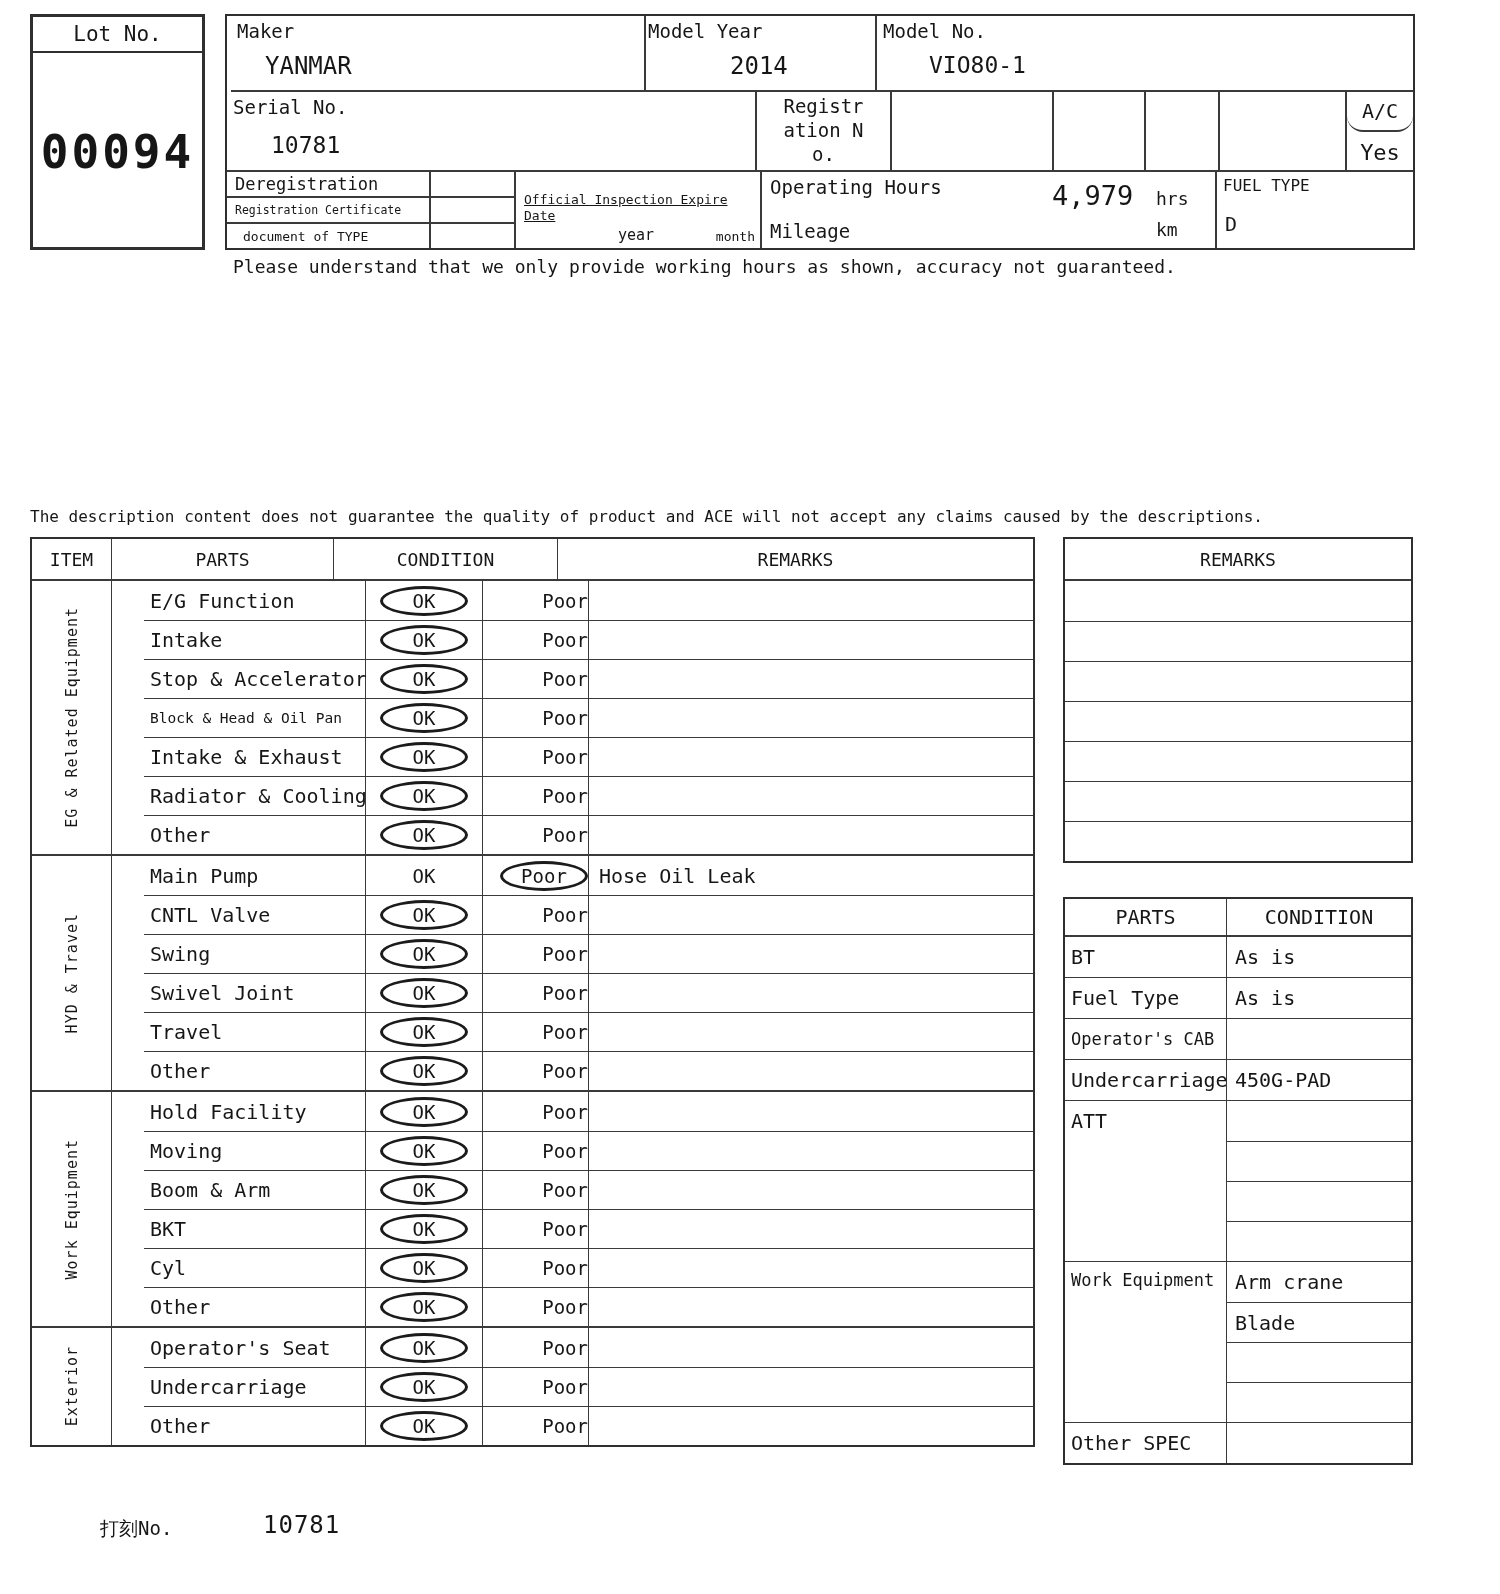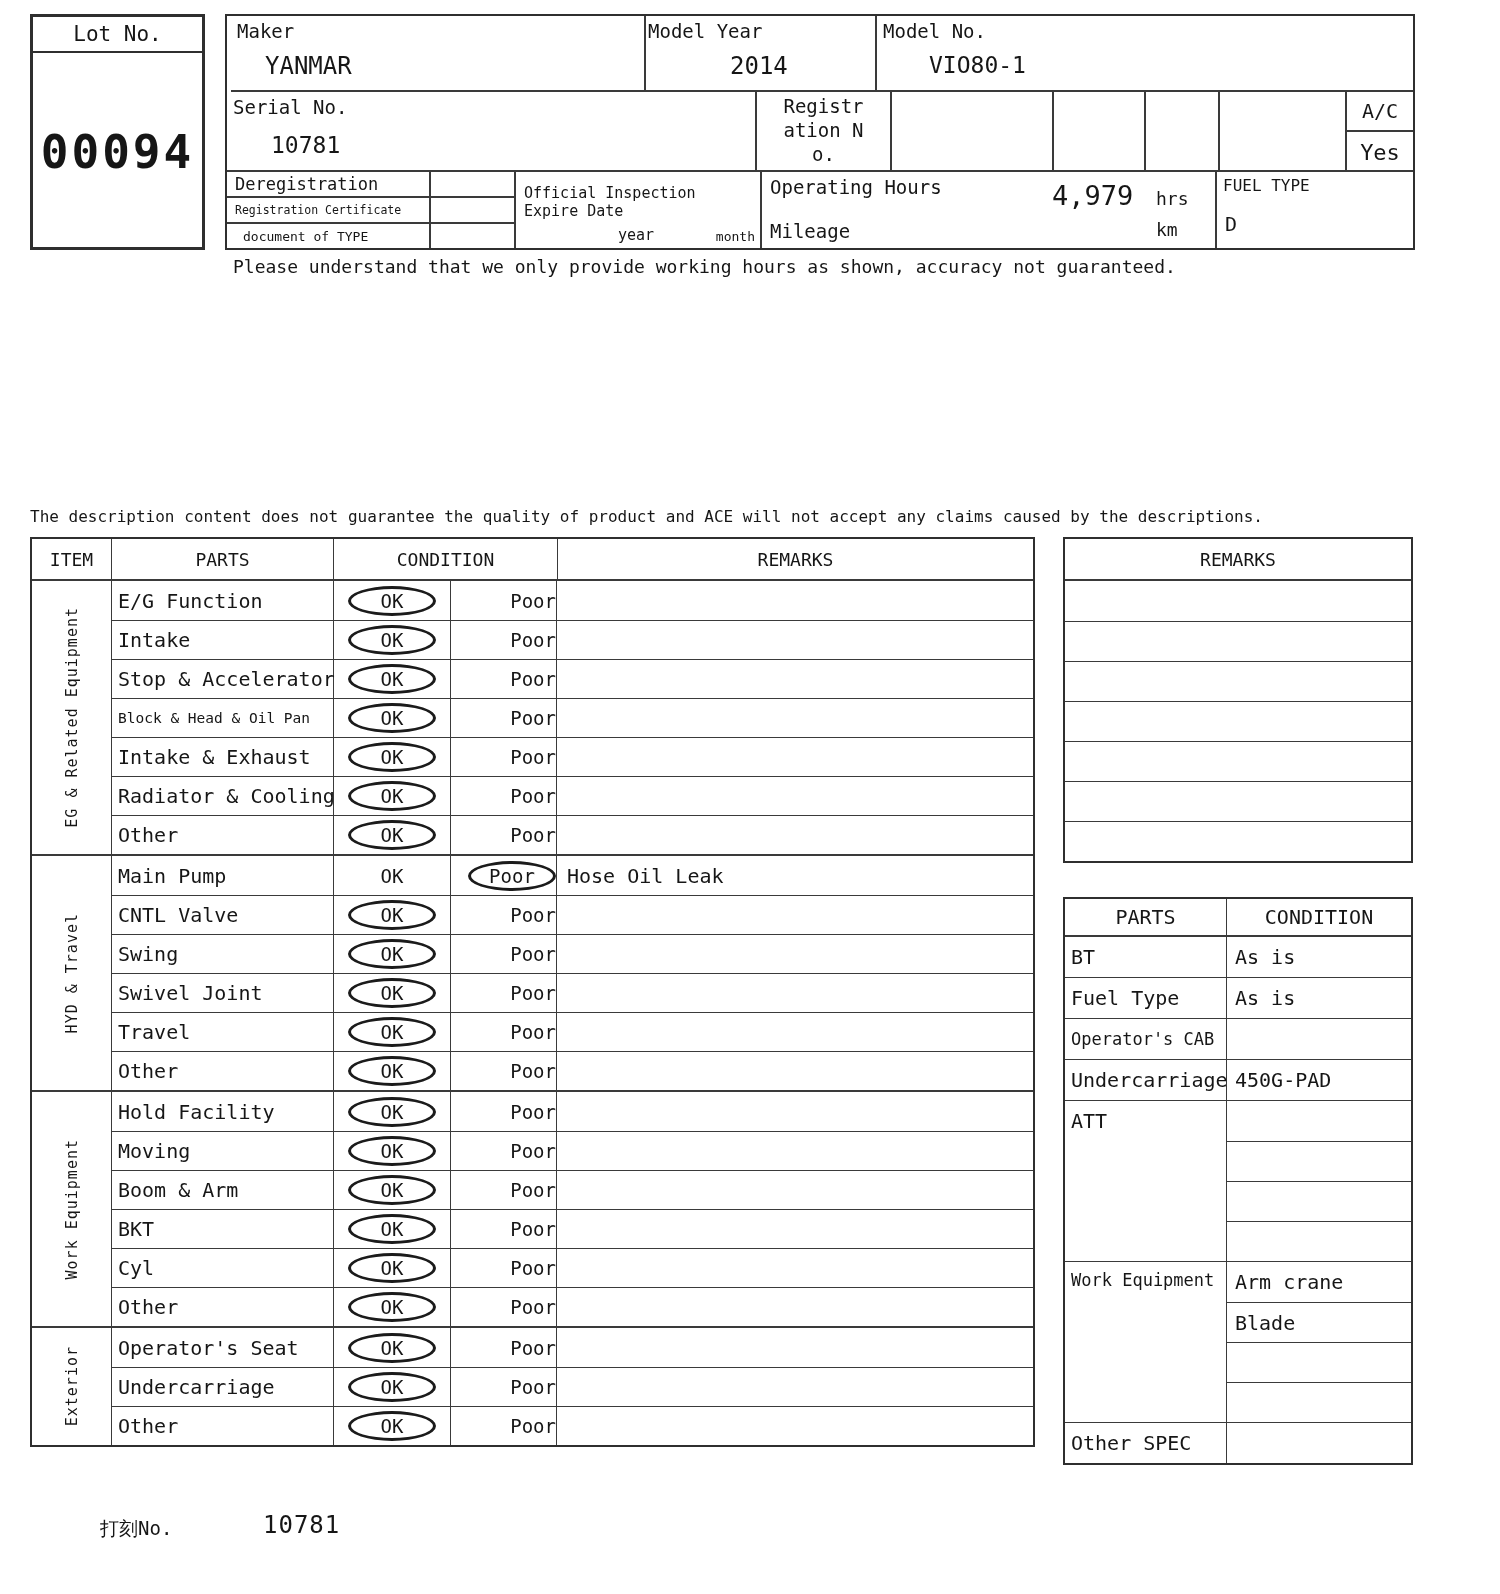--- a/index.html
+++ b/index.html
@@ -29,21 +29,21 @@
   .mt-header .hc{display:flex;align-items:center;justify-content:center;font-size:18px;box-sizing:border-box;}
   .c-item{width:80px;border-right:1px solid #3a3a3a;text-align:right;}
   .c-parts{width:222px;border-right:1px solid #3a3a3a;}
   .c-cond{width:224px;border-right:1px solid #3a3a3a;}
   .c-rem{flex:1;}
   .mt-section{display:flex;}
   .sec-top{border-top:2px solid #3a3a3a;}
   .mt-item{width:80px;border-right:1px solid #3a3a3a;display:flex;align-items:center;justify-content:center;box-sizing:border-box;}
   .vlabel{writing-mode:vertical-rl;transform:rotate(180deg);font-size:15px;letter-spacing:1px;white-space:nowrap;}
   .mt-rows{flex:1;display:flex;flex-direction:column;}
-  .mt-row{display:flex;height:39px;box-sizing:border-box;}
+  .mt-row{display:flex;height:39px;box-sizing:border-box;margin-left:32px;}
   .row-top{border-top:1px solid #3a3a3a;}
   .cell{box-sizing:border-box;display:flex;align-items:center;}
   .cell.parts{width:222px;border-right:1px solid #3a3a3a;padding-left:6px;font-size:20px;white-space:nowrap;}
   .cell.parts.small{font-size:14.5px;}
   .cell.ok{width:117px;border-right:1px solid #3a3a3a;justify-content:center;font-size:19px;}
   .cell.poor{width:106px;border-right:1px solid #3a3a3a;justify-content:flex-end;font-size:19px;}
   .cell.remark{flex:1;padding-left:10px;font-size:20px;white-space:nowrap;}
   .oval{display:inline-flex;align-items:center;justify-content:center;min-width:88px;height:30px;
         border:3px solid #1b1b1b;border-radius:50%;padding:0 6px;box-sizing:border-box;}
   
@@ -100,40 +100,40 @@
       <span class="hvalue" style="left:44px;top:40px;font-size:23px;">10781</span>
     </div>
     <div class="hcell br bb" style="left:530px;top:76px;width:135px;height:80px;display:flex;align-items:center;justify-content:center;font-size:19px;line-height:1.25;word-break:break-all;text-align:center;padding:0 21px;">
       <span>Registration No.</span>
     </div>
     <div class="hcell br bb" style="left:665px;top:76px;width:162px;height:80px;"></div>
     <div class="hcell br bb" style="left:827px;top:76px;width:92px;height:80px;"></div>
     <div class="hcell br bb" style="left:919px;top:76px;width:74px;height:80px;"></div>
     <div class="hcell br bb" style="left:993px;top:76px;width:127px;height:80px;"></div>
     <div class="hcell bb" style="left:1120px;top:76px;width:66px;height:80px;">
-      <div class="bb" style="position:absolute;left:0;top:0;width:100%;height:40px;display:flex;align-items:center;justify-content:center;font-size:20px;box-sizing:border-box;">A/C</div>
+      <div class="bb" style="position:absolute;left:0;top:0;width:100%;height:40px;display:flex;align-items:center;justify-content:center;font-size:20px;box-sizing:border-box;border-radius:16px;">A/C</div>
       <div style="position:absolute;left:0;top:40px;width:100%;height:40px;display:flex;align-items:center;justify-content:center;font-size:22px;">Yes</div>
     </div>
 
     <div class="hcell br" style="left:0;top:156px;width:289px;height:76px;display:flex;flex-direction:column;">
       <div class="subrow" style="flex:1;">
         <div class="sublabel" style="font-size:17px;">Deregistration</div>
         <div class="subvalue"></div>
       </div>
       <div class="subrow" style="flex:1;">
         <div class="sublabel" style="font-size:11.5px;">Registration Certificate</div>
         <div class="subvalue"></div>
       </div>
       <div class="subrow" style="flex:1;">
         <div class="sublabel" style="font-size:13px;padding-left:16px;">document of TYPE</div>
         <div class="subvalue"></div>
       </div>
     </div>
     <div class="hcell br" style="left:289px;top:156px;width:246px;height:76px;">
-      <div style="position:absolute;left:8px;top:12px;width:230px;font-size:15px;line-height:1.2;">Official Inspection Expire Date</div>
+      <div style="position:absolute;left:8px;top:20px;width:230px;font-size:13px;line-height:1.2;text-decoration:underline;">Official Inspection Expire Date</div>
       <span style="position:absolute;left:102px;bottom:4px;font-size:15px;">year</span>
       <span style="position:absolute;right:5px;bottom:4px;font-size:13px;">month</span>
     </div>
     <div class="hcell br" style="left:535px;top:156px;width:455px;height:76px;">
       <span style="position:absolute;left:8px;top:4px;font-size:19px;">Operating Hours</span>
       <span style="position:absolute;left:290px;top:8px;font-size:27px;">4,979</span>
       <span style="position:absolute;left:394px;top:16px;font-size:18px;">hrs</span>
       <span style="position:absolute;left:8px;bottom:6px;font-size:19px;">Mileage</span>
       <span style="position:absolute;left:394px;bottom:8px;font-size:18px;">km</span>
     </div>

